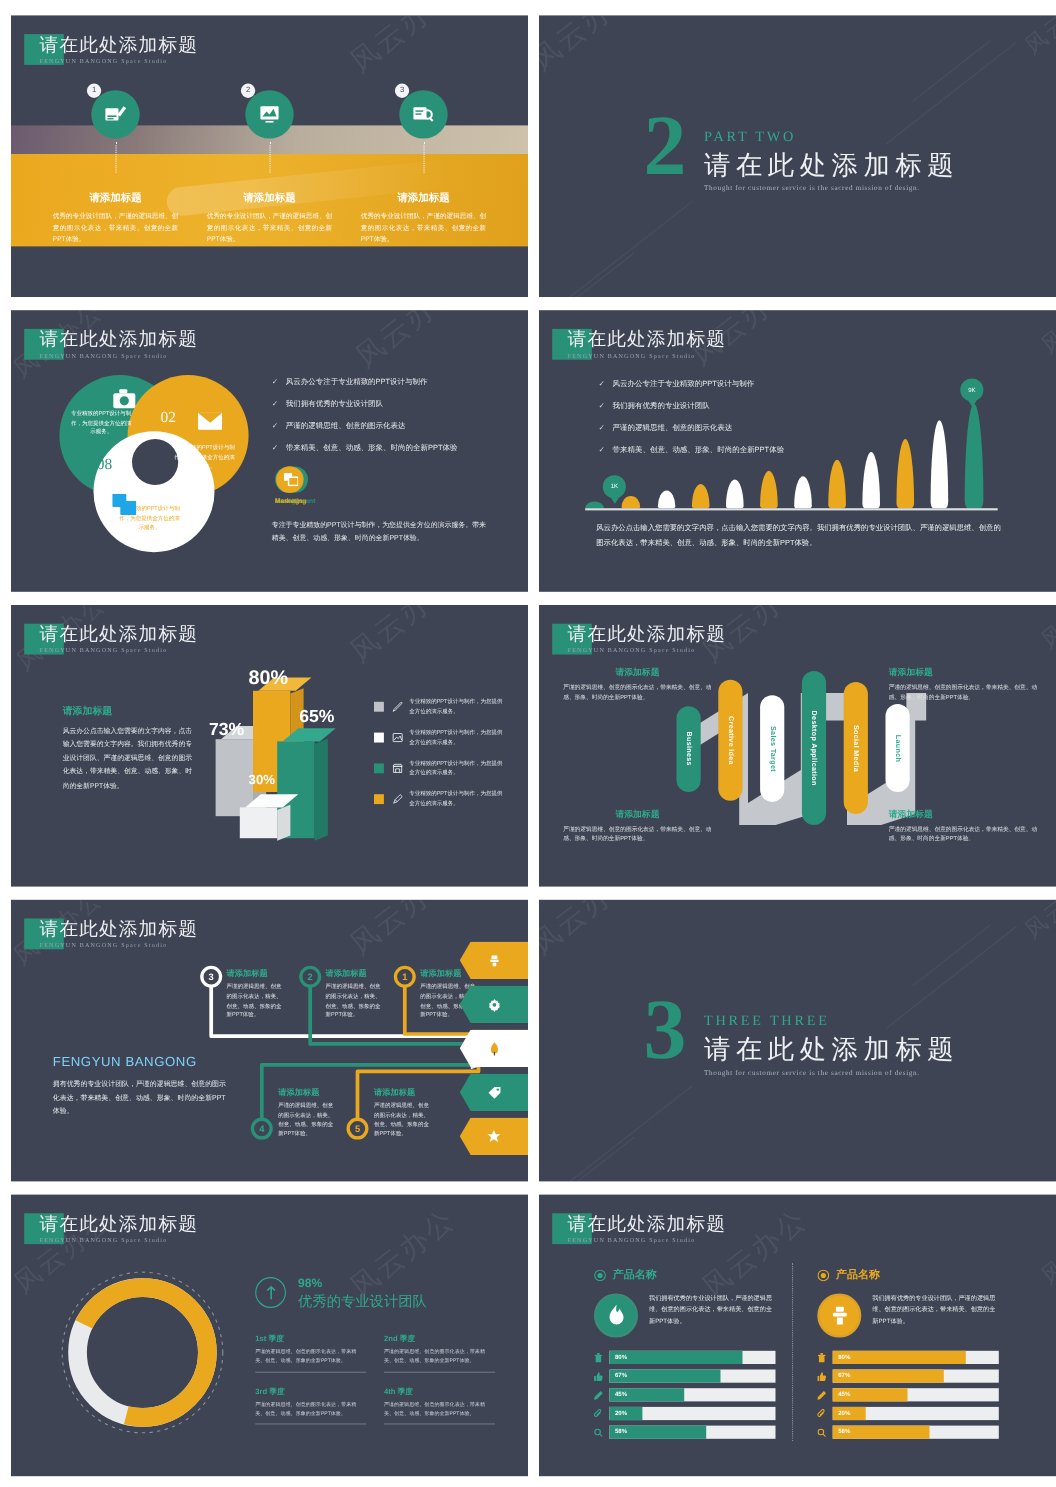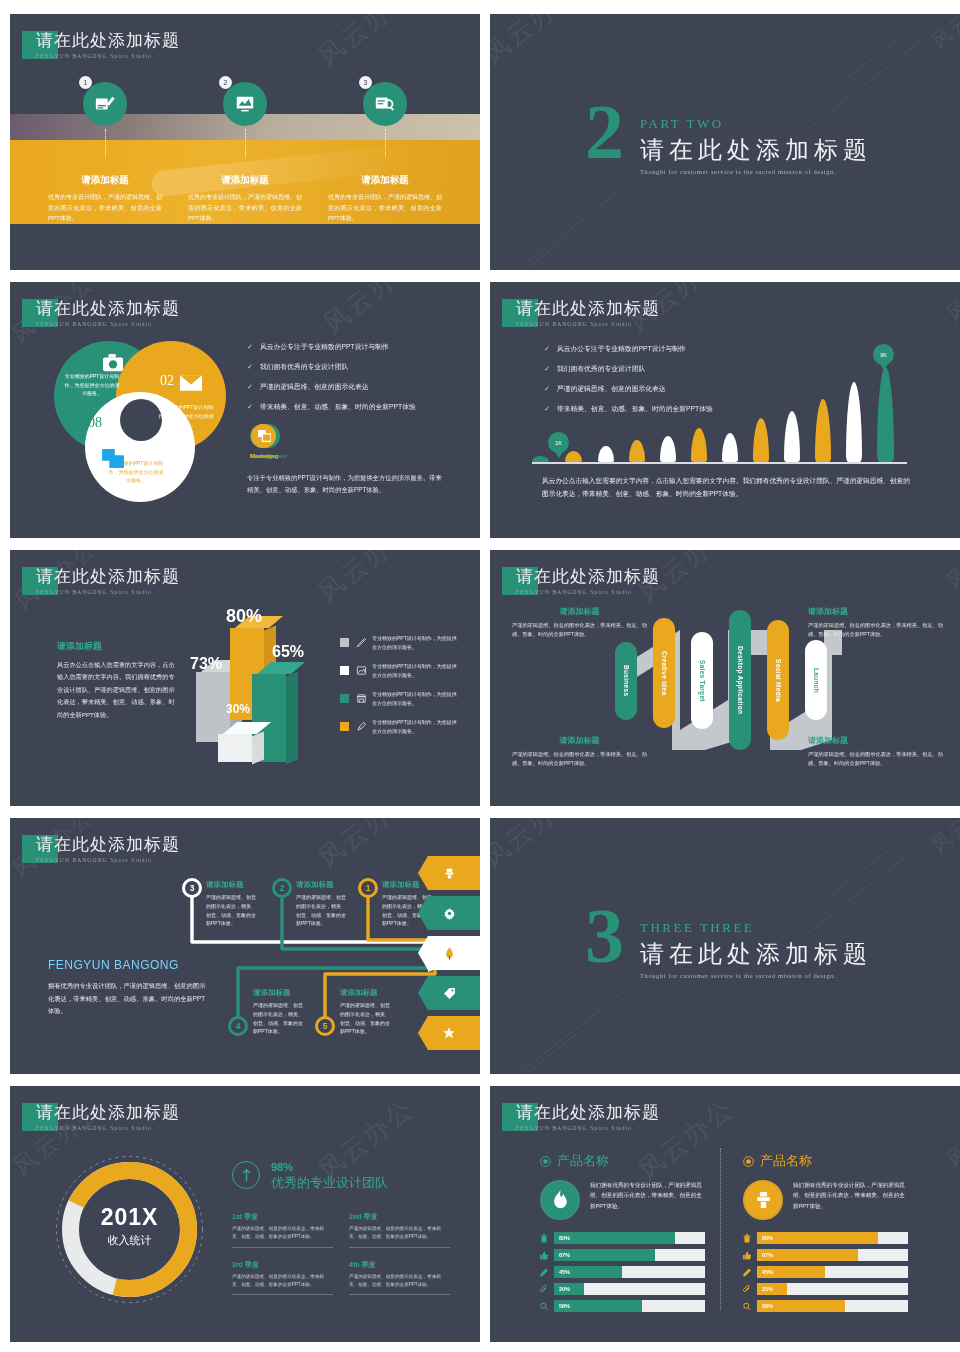--- a/index.html
+++ b/index.html
@@ -93,21 +93,21 @@
   .rm-p { font-size:5px; line-height:1.75; color:#e3e6ea; width:52px; margin-top:3px; }
   .tab { position:absolute; right:0; width:62px; height:34px; display:flex; align-items:center; justify-content:center;
          clip-path:polygon(16% 0,100% 0,100% 100%,16% 100%,0 50%); }
 
   
   .q-h { font-size:7px; font-weight:bold; color:#2fa98c; }
   .q-p { font-size:4.6px; line-height:1.8; color:#ccd2da; margin-top:3px; }
   .q-line { height:1px; background:#6d7582; margin-top:5px; }
 
   
-  .pr-h { font-size:13px; font-weight:normal; }
+  .pr-h { font-size:10px; font-weight:bold; }
   .pr-p { font-size:5.6px; line-height:1.85; color:#e6e9ed; }
   .pbar { position:relative; height:12px; background:#eceef0; display:flex; align-items:center; }
   .pfill{ position:absolute; left:0; top:0; height:100%; display:flex; align-items:center; }
   .pfill em { font-style:normal; font-size:5.5px; color:#fff; margin-left:5px; font-weight:bold; }
   svg { display:block; }
 </style>
 </head>
 <body>
 
 <div class="grid">
@@ -197,21 +197,21 @@
         <div class="t2">FENGYUN BANGONG Space Studio</div>
       </div>
     </div>
 
     <div class="s3-g">
       <div class="ven" style="left:4px;top:4px;width:110px;height:110px;background:#2a9179;"></div>
       <div class="ven" style="left:66px;top:4px;width:110px;height:110px;background:#eaa81e;"></div>
       <div class="ven" style="left:35px;top:55px;width:110px;height:110px;background:#ffffff;"></div>
       <div class="ven" style="left:70px;top:62px;width:42px;height:42px;background:#3e4453;"></div>
       <div class="ven-no" style="left:38px;top:78px;color:#2a9179;">08</div>
-      <div class="ven-no" style="left:96px;top:36px;color:#ffffff;margin-left:14px;">02</div>
+      <div class="ven-no" style="left:96px;top:36px;color:#ffffff;">02</div>
       <div class="ven-no" style="left:98px;top:102px;color:#ffffff;">03</div>
       <div class="ven-lbl" style="left:14px;top:35px;">专业精致的PPT设计与制作，为您提供全方位的演示服务。</div>
       <div class="ven-lbl" style="left:108px;top:66px;">专业精致的PPT设计与制作，为您提供全方位的演示服务。</div>
       <div class="ven-lbl" style="left:58px;top:122px;color:#eaa81e;">专业精致的PPT设计与制作，为您提供全方位的演示服务。</div>
       <svg style="position:absolute;left:52px;top:16px;" width="22" height="20" viewBox="0 0 24 22" fill="#fff">
         <rect x="1" y="5" width="22" height="15" rx="2"></rect>
           <circle cx="12" cy="12.5" r="4.6" fill="#2a9179"></circle>
           <rect x="7" y="1" width="8" height="4" rx="1"></rect>
       </svg>
       <svg style="position:absolute;left:130px;top:38px;" width="22" height="16" viewBox="0 0 24 17" fill="#fff">
@@ -597,24 +597,20 @@
         <div class="t2">FENGYUN BANGONG Space Studio</div>
       </div>
     </div>
 
     <div style="position:absolute;left:42px;top:66px;width:155px;height:155px;">
       <svg width="155" height="155" viewBox="0 0 155 155">
         <circle cx="77.5" cy="77.5" r="73" fill="none" stroke="#8a9099" stroke-width="1" stroke-dasharray="3 4"></circle>
         <circle cx="77.5" cy="77.5" r="59" fill="none" stroke="#e8eaec" stroke-width="17"></circle>
         <circle cx="77.5" cy="77.5" r="59" fill="none" stroke="#eaa81e" stroke-width="17" stroke-dasharray="267 104" stroke-dashoffset="67" transform="rotate(-90 77.5 77.5)"></circle>
       </svg>
-      <div style="position:absolute;left:0;top:52px;width:100%;text-align:center;">
-        <div style="font-size:23px;font-weight:bold;color:#ffffff;letter-spacing:1px;">201X</div>
-        <div style="font-size:11px;color:#ffffff;margin-top:2px;">收入统计</div>
-      </div>
     </div>
 
     <div style="position:absolute;left:222px;top:75px;display:flex;align-items:flex-start;">
       <div style="width:28px;height:28px;border-radius:50%;border:1.6px solid #2fa98c;display:flex;align-items:center;justify-content:center;">
         <svg width="11" height="14" viewBox="0 0 12 16" fill="none" stroke="#2fa98c" stroke-width="1.6">
             <path d="M6 15 V2 M2 6 L6 2 L10 6"></path>
           </svg>
       </div>
       <div style="margin-left:11px;">
         <div style="font-size:11px;color:#2fa98c;font-weight:bold;">98%</div>

